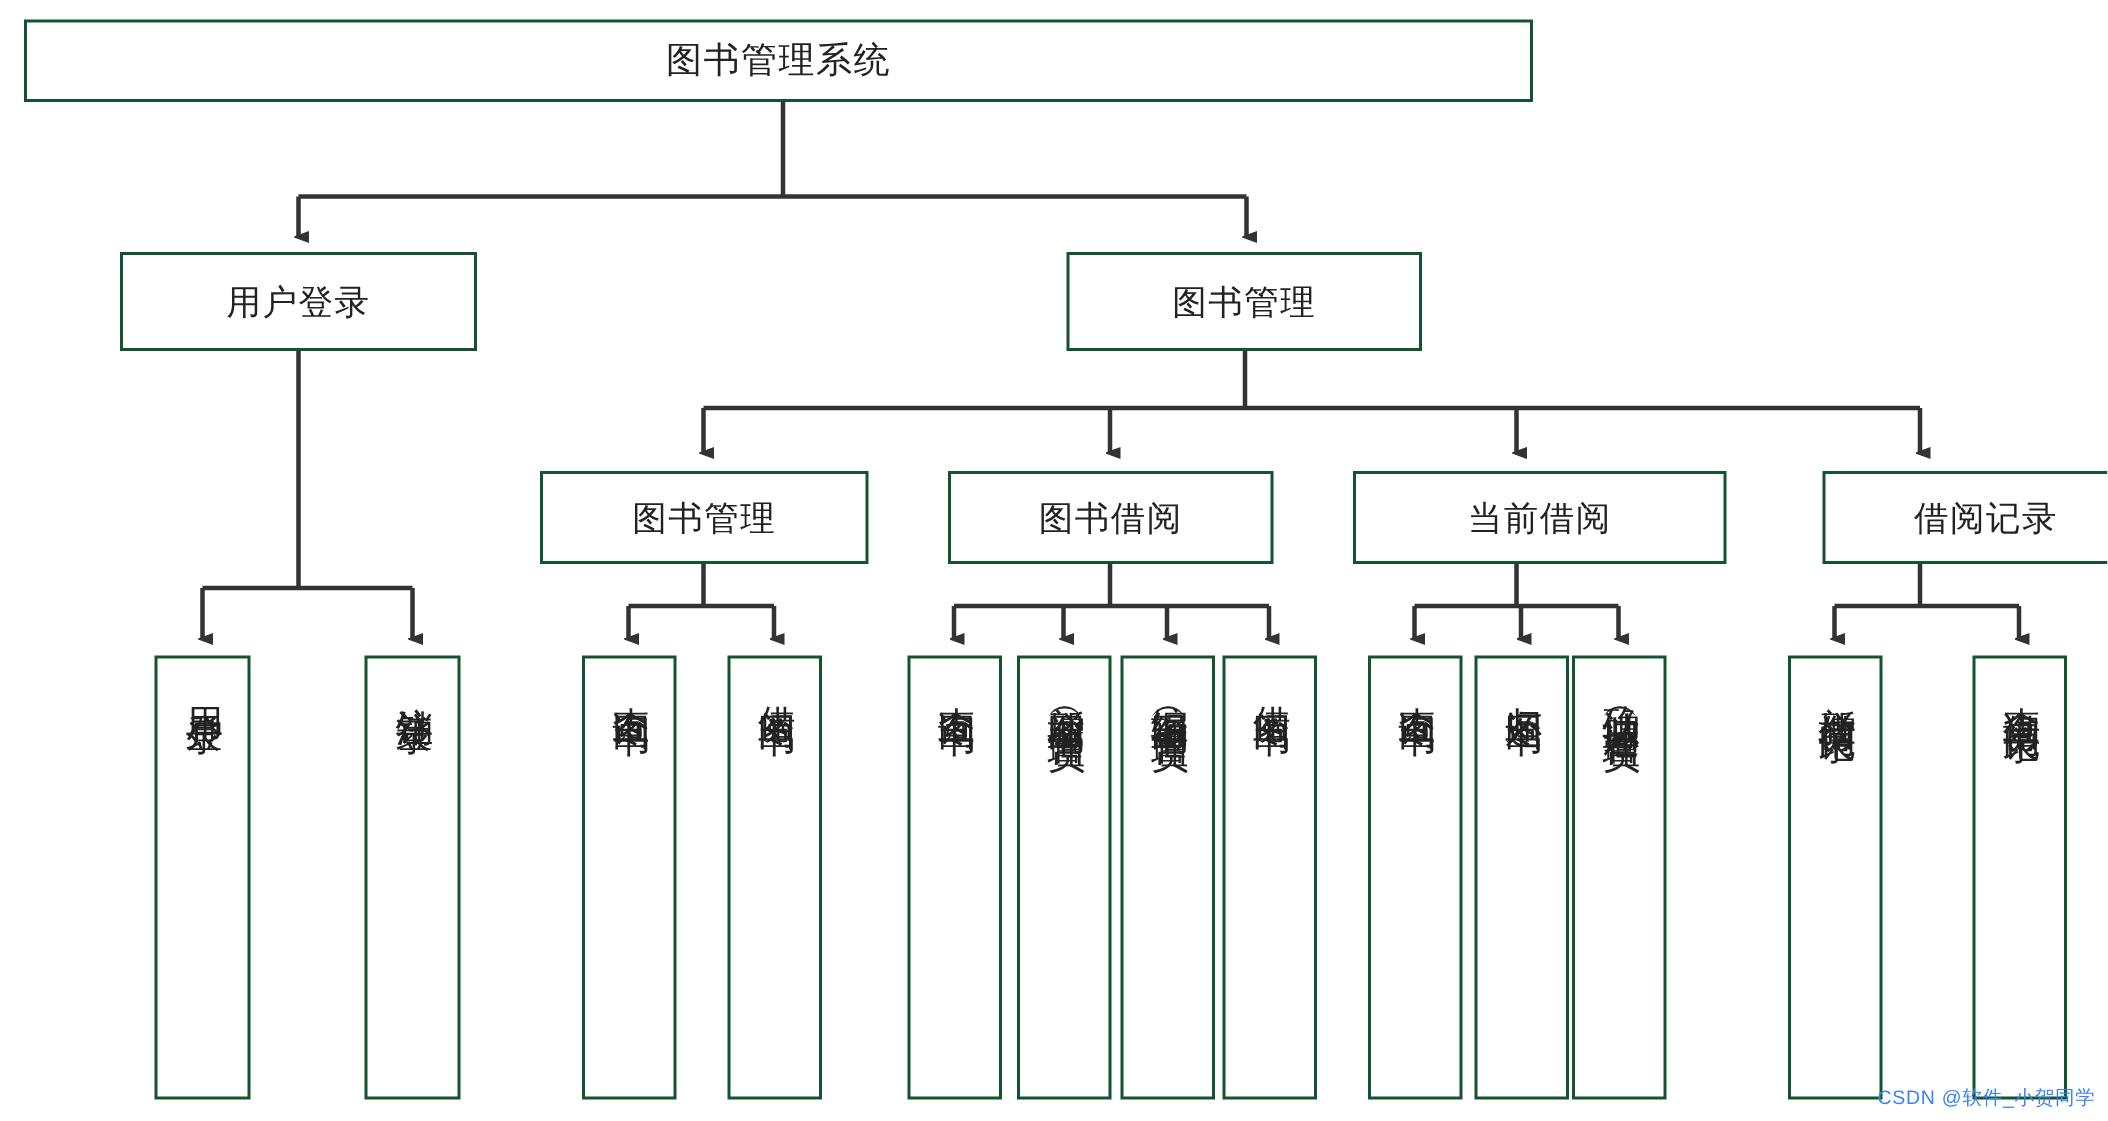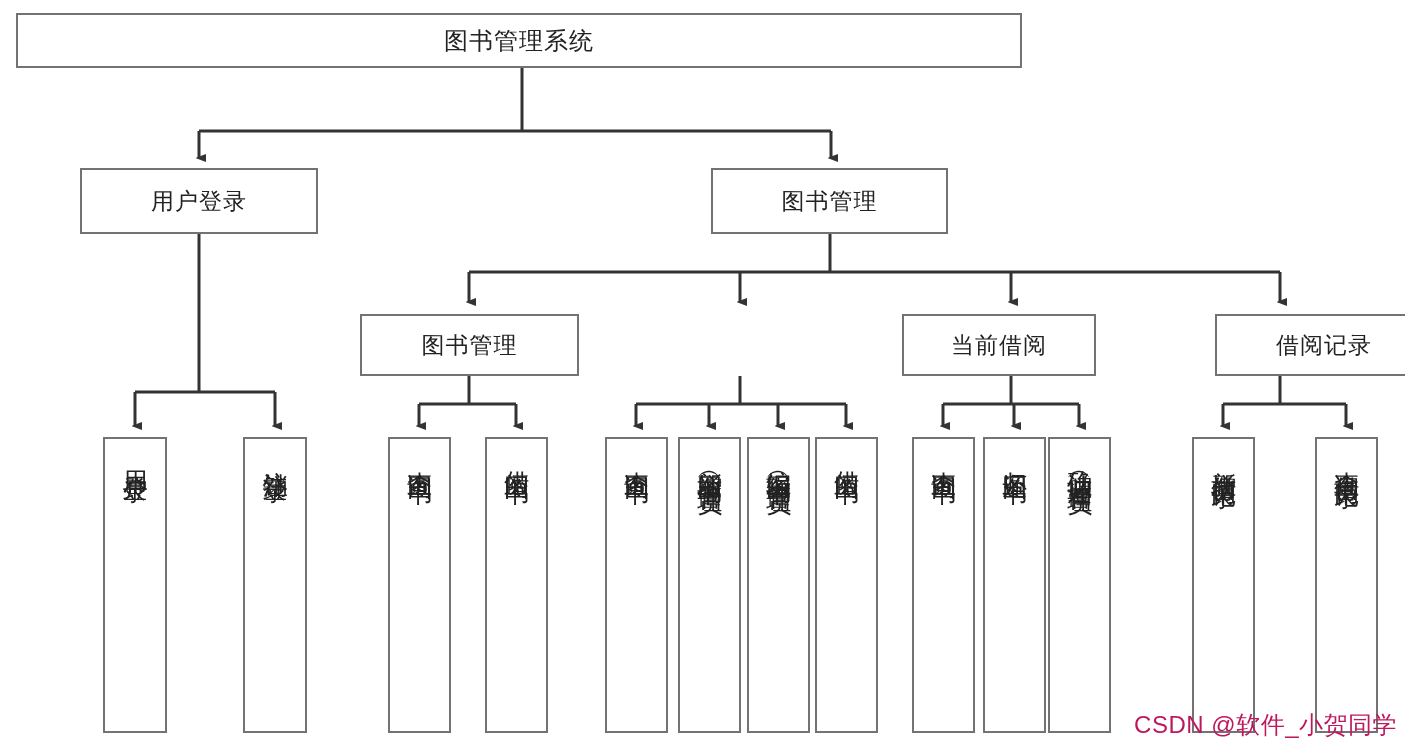--- a/index.html
+++ b/index.html
@@ -21,21 +21,21 @@
     position: absolute;
     left: 0;
     top: 0;
     width: 1405px;
     height: 747px;
     pointer-events: none;
   }
   .node {
     position: absolute;
     box-sizing: border-box;
-    border: 2px solid #737373;
+    border: 2px solid #14532d;
     background: #ffffff;
     display: flex;
     align-items: center;
     justify-content: center;
     color: #222222;
     overflow: hidden;
   }
   .node.h .label {
     font-size: 23px;
     line-height: 1.15;
@@ -56,22 +56,22 @@
     text-orientation: upright;
     font-size: 25px;
     line-height: 1.18;
     letter-spacing: 3px;
     white-space: nowrap;
   }
   .watermark {
     position: absolute;
     right: 8px;
     bottom: 6px;
-    font-size: 24px;
-    color: #be185d;
+    font-size: 13px;
+    color: #3b82f6;
     letter-spacing: 0.5px;
     white-space: nowrap;
     z-index: 5;
   }
 </style>
 </head>
 <body>
 
 <div id="canvas">
 
@@ -132,21 +132,24 @@
   <div class="node h" style="left:80px; top:168px; width:238px; height:66px;">
     <span class="label">用户登录</span>
   </div>
   <div class="node h" style="left:711px; top:168px; width:237px; height:66px;justify-content:center;">
     <span class="label">图书管理</span>
   </div>
 
   <div class="node h" style="left:360px; top:314px; width:219px; height:62px;">
     <span class="label">图书管理</span>
   </div>
-  <div class="node h" style="left:902px; top:314px; width:194px; height:62px;">
+  <div class="node h" style="left:632px; top:314px; width:217px; height:62px;">
+    <span class="label">图书借阅</span>
+  </div>
+  <div class="node h" style="left:902px; top:314px; width:249px; height:62px;">
     <span class="label">当前借阅</span>
   </div>
   <div class="node h" style="left:1171px; top:314px; width:218px; height:62px;margin-left:44px;">
     <span class="label">借阅记录</span>
   </div>
 
   <div class="node v" style="left:103px; top:437px; width:64px; height:296px;">
     <span class="label">用户登录</span>
   </div>
   <div class="node v" style="left:243px; top:437px; width:64px; height:296px;">

